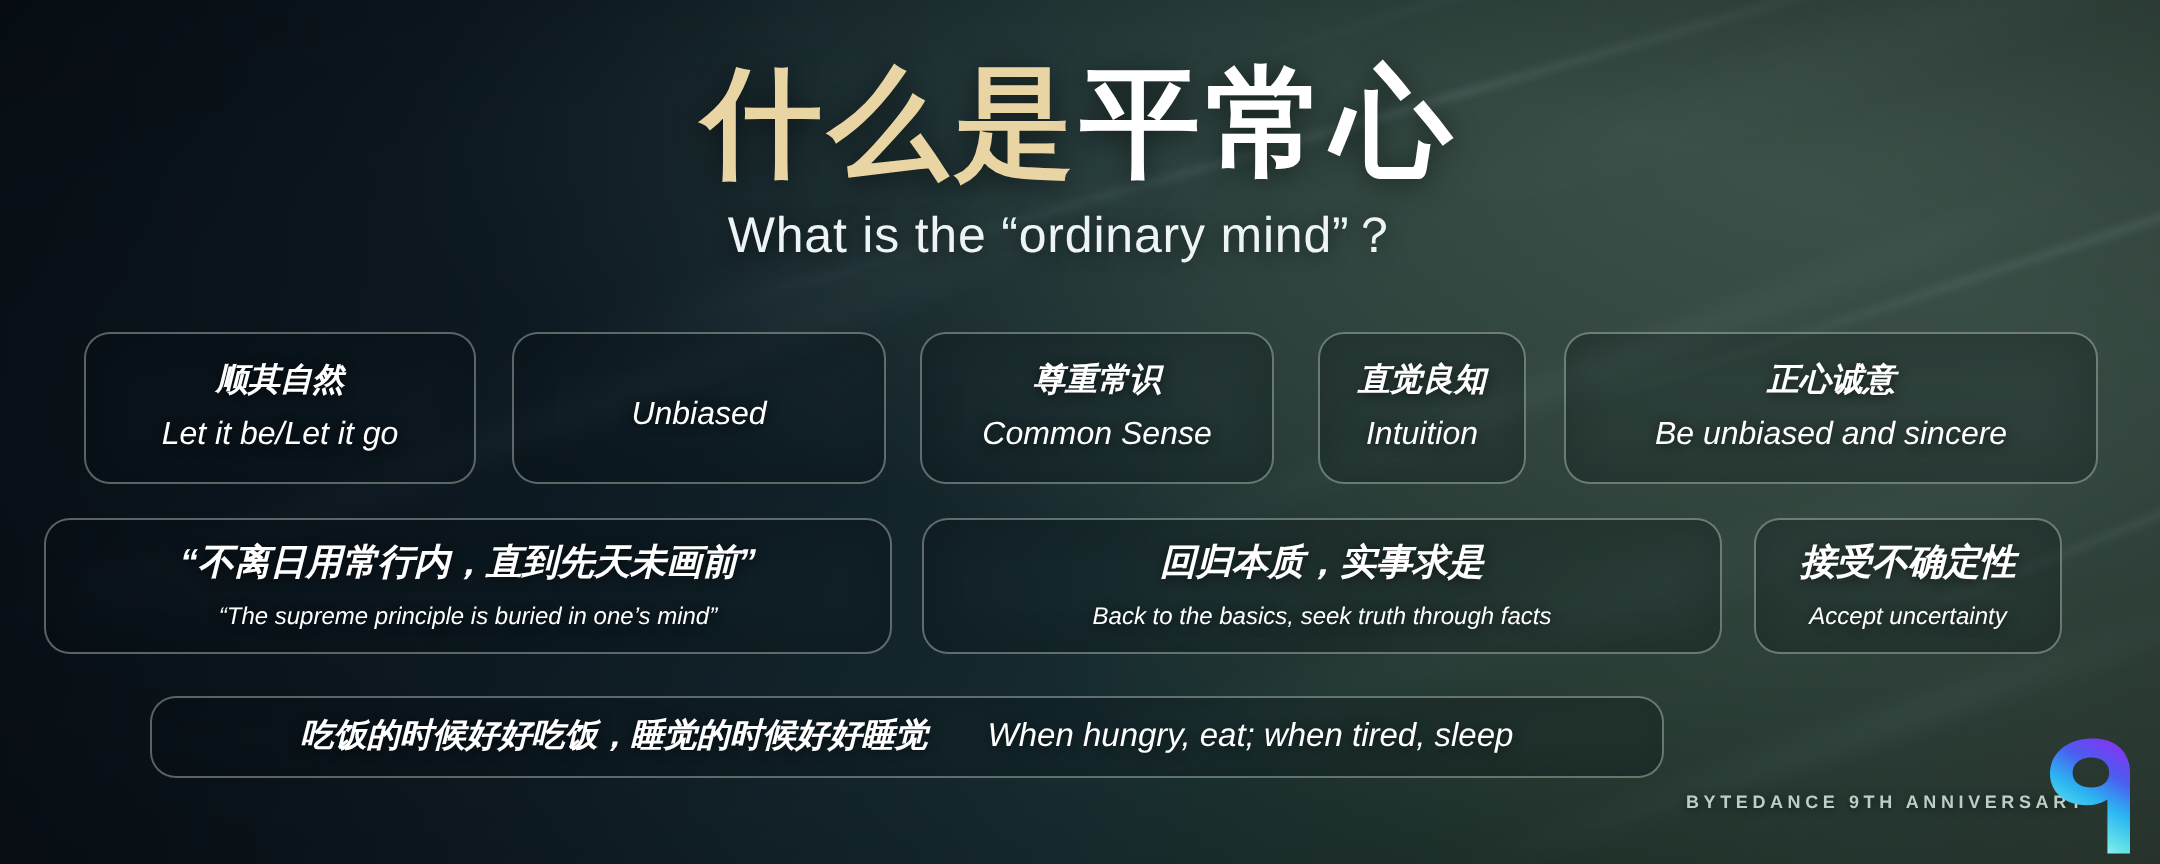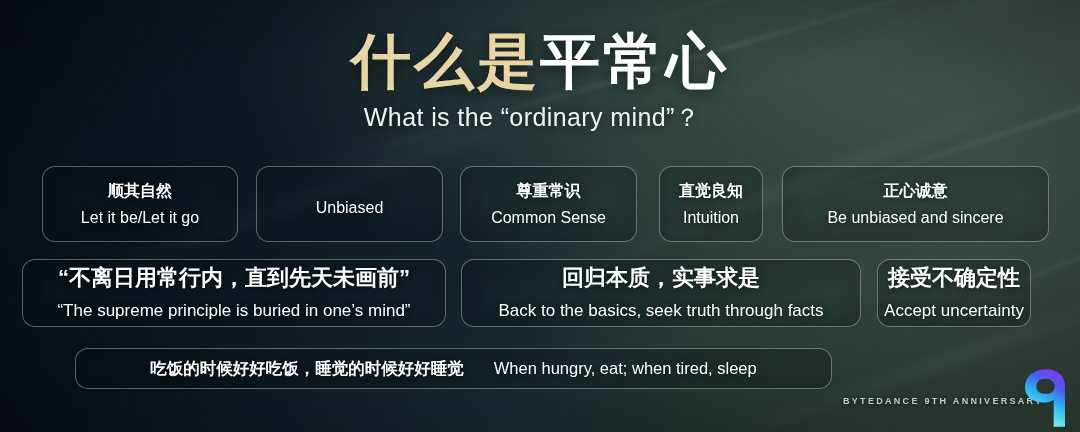--- a/index.html
+++ b/index.html
@@ -83,38 +83,39 @@
     border: 1px solid rgba(200,214,206,0.42);
     border-radius: 13px;
     background: rgba(10,22,27,0.20);
     display: flex;
     flex-direction: column;
     align-items: center;
     justify-content: center;
     text-align: center;
     color: #ffffff;
     box-shadow: inset 0 0 22px rgba(0,0,0,0.16);
+    font-style: italic;
   }
   .card .cn {
     font-size: 16px;
     font-weight: 700;
     line-height: 1.2;
     text-shadow: 0 1px 6px rgba(0,0,0,0.6);
     white-space: nowrap;
   }
   .card .en {
     margin-top: 7px;
     font-size: 16px;
     font-weight: 400;
     line-height: 1.2;
     text-shadow: 0 1px 6px rgba(0,0,0,0.6);
     white-space: nowrap;
   }
-  .card.tall .cn { font-size: 22px; }
-  .card.tall .en { font-size: 17px; margin-top: 9px; }
+  .card.tall .cn { font-size: 18px; }
+  .card.tall .en { font-size: 12px; margin-top: 9px; }
 
   
   .card.inline {
     flex-direction: row;
     justify-content: center;
     gap: 30px;
   }
   .card.inline .cn { font-size: 16.5px; }
   .card.inline .en { margin-top: 0; font-size: 16.5px; }
 

